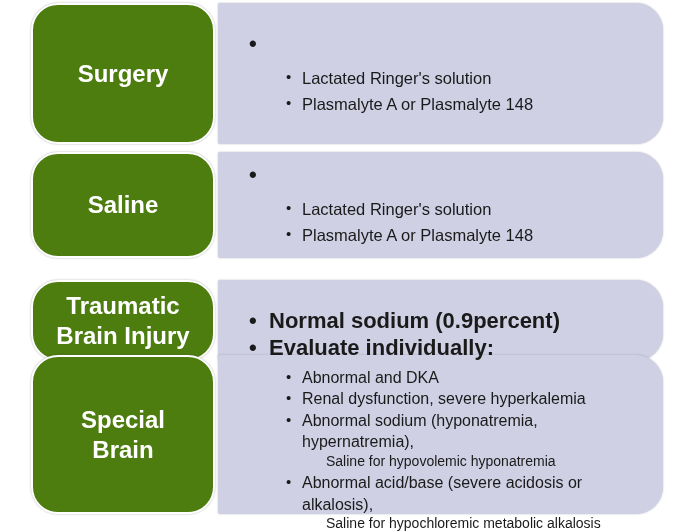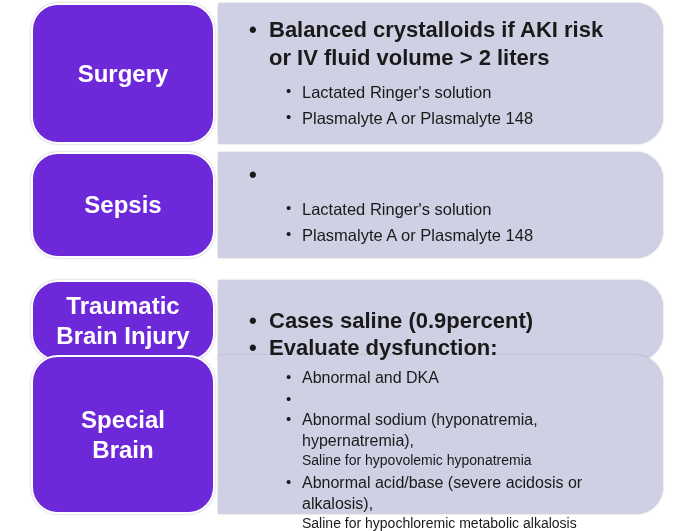--- a/index.html
+++ b/index.html
@@ -22,21 +22,21 @@
   .r3 { top: 280px; height: 81px;  }
   .r4 { top: 355px; height: 159px; }
 
   .label-box {
     position: absolute;
     left: 31px;
     top: 0;
     width: 184px;
     height: 100%;
     box-sizing: border-box;
-    background: #6d28d9;
+    background: #4d7c0f;
     border: 2px solid #ffffff;
     border-radius: 27px;
     box-shadow: 0 0 2px rgba(70,70,85,0.45);
     display: flex;
     align-items: center;
     justify-content: center;
     text-align: center;
     color: #ffffff;
     font-weight: bold;
     font-size: 24px;
@@ -74,55 +74,52 @@
   .sub .dot { flex: none; width: 16px; font-size: 15px; }
 
   
   .r4 .subs { margin-top: 5px; }
   .r4 .sub { font-size: 16px; line-height: 1.34; flex-wrap: wrap; }
   .r4 .sub .txt-wrap { flex: 1; }
   .note {
     font-size: 14px;
     line-height: 1.28;
     margin-bottom: 2px;
+    margin-left: 24px;
   }
 </style>
 </head>
 <body>
 
 <div class="canvas">
 
   <div class="row r1">
     <div class="label-box">
       <span>Surgery</span>
     </div>
     <div class="panel">
       <div class="main">
         <span class="dot">•</span>
-        <span class="txt">
-          <div>Balanced crystalloids if AKI risk</div>
-          <div>or IV fluid volume &gt; 2 liters</div>
-        </span>
       </div>
       <div class="subs">
         <div class="sub">
           <span class="dot">•</span>
           <span>Lactated Ringer's solution</span>
         </div>
         <div class="sub">
           <span class="dot">•</span>
           <span>Plasmalyte A or Plasmalyte 148</span>
         </div>
       </div>
     </div>
   </div>
 
   <div class="row r2">
     <div class="label-box">
-      <span>Sepsis</span>
+      <span>Saline</span>
     </div>
     <div class="panel">
       <div class="main">
         <span class="dot">•</span>
       </div>
       <div class="subs">
         <div class="sub">
           <span class="dot">•</span>
           <span>Lactated Ringer's solution</span>
         </div>
@@ -134,41 +131,42 @@
     </div>
   </div>
 
   <div class="row r3">
     <div class="label-box">
       <span>Traumatic Brain Injury</span>
     </div>
     <div class="panel">
       <div class="main">
         <span class="dot">•</span>
-        <span class="txt">Cases saline (0.9percent)</span>
+        <span class="txt">Normal sodium (0.9percent)</span>
       </div>
     </div>
   </div>
 
   <div class="row r4">
     <div class="label-box">
       <span>Special Brain</span>
     </div>
     <div class="panel">
       <div class="main">
         <span class="dot">•</span>
-        <span class="txt">Evaluate dysfunction:</span>
+        <span class="txt">Evaluate individually:</span>
       </div>
       <div class="subs">
         <div class="sub">
           <span class="dot">•</span>
           <span>Abnormal and DKA</span>
         </div>
         <div class="sub">
           <span class="dot">•</span>
+          <span>Renal dysfunction, severe hyperkalemia</span>
         </div>
         <div class="sub">
           <span class="dot">•</span>
           <span class="txt-wrap">
             <div>Abnormal sodium (hyponatremia, hypernatremia),</div>
             <div class="note">Saline for hypovolemic hyponatremia</div>
           </span>
         </div>
         <div class="sub">
           <span class="dot">•</span>

